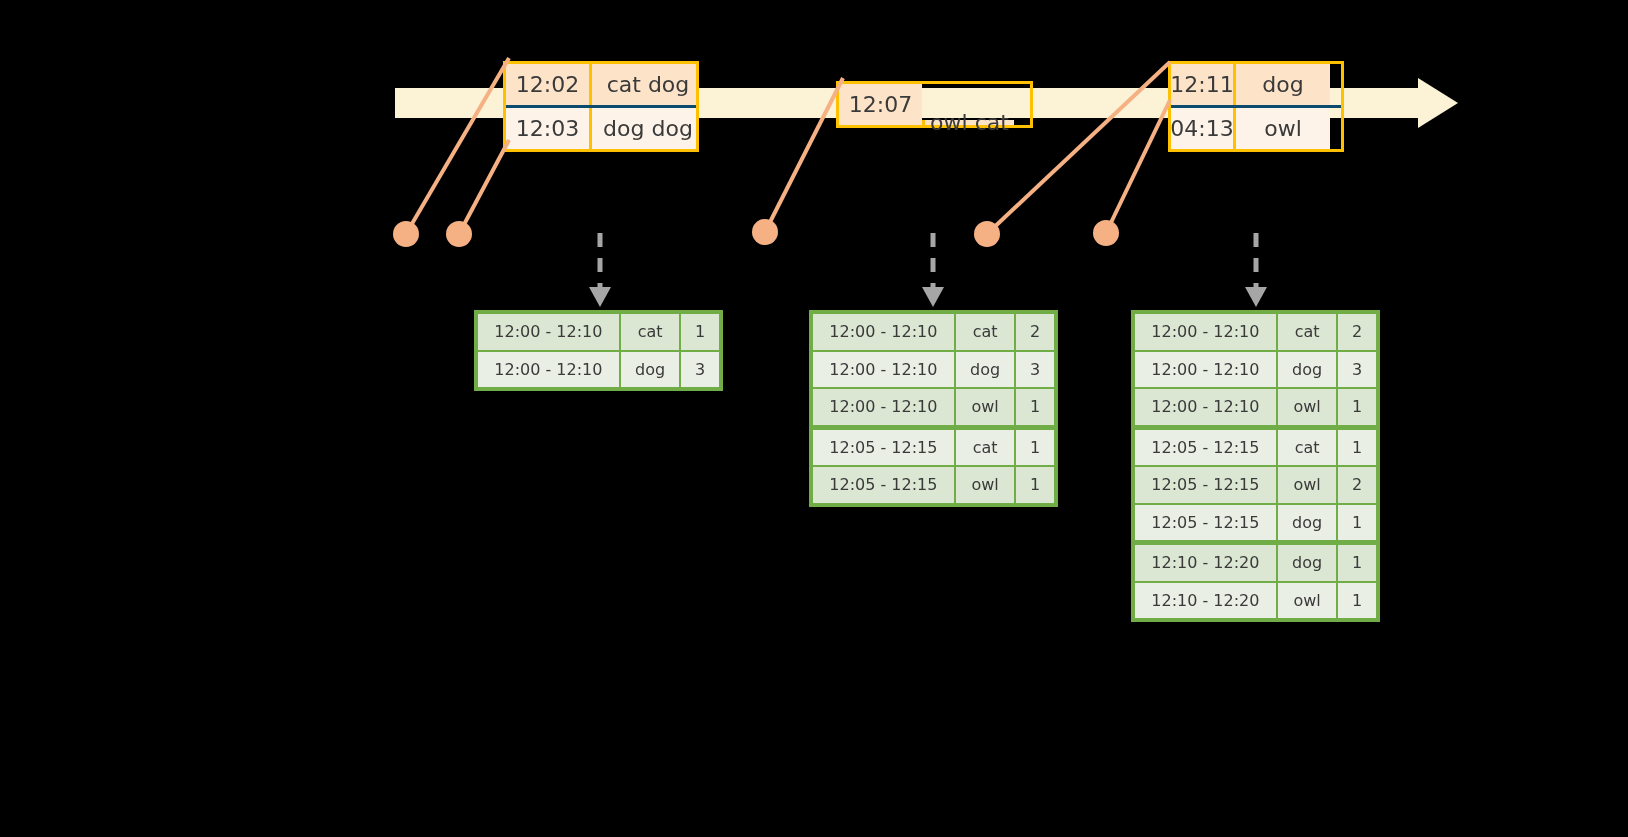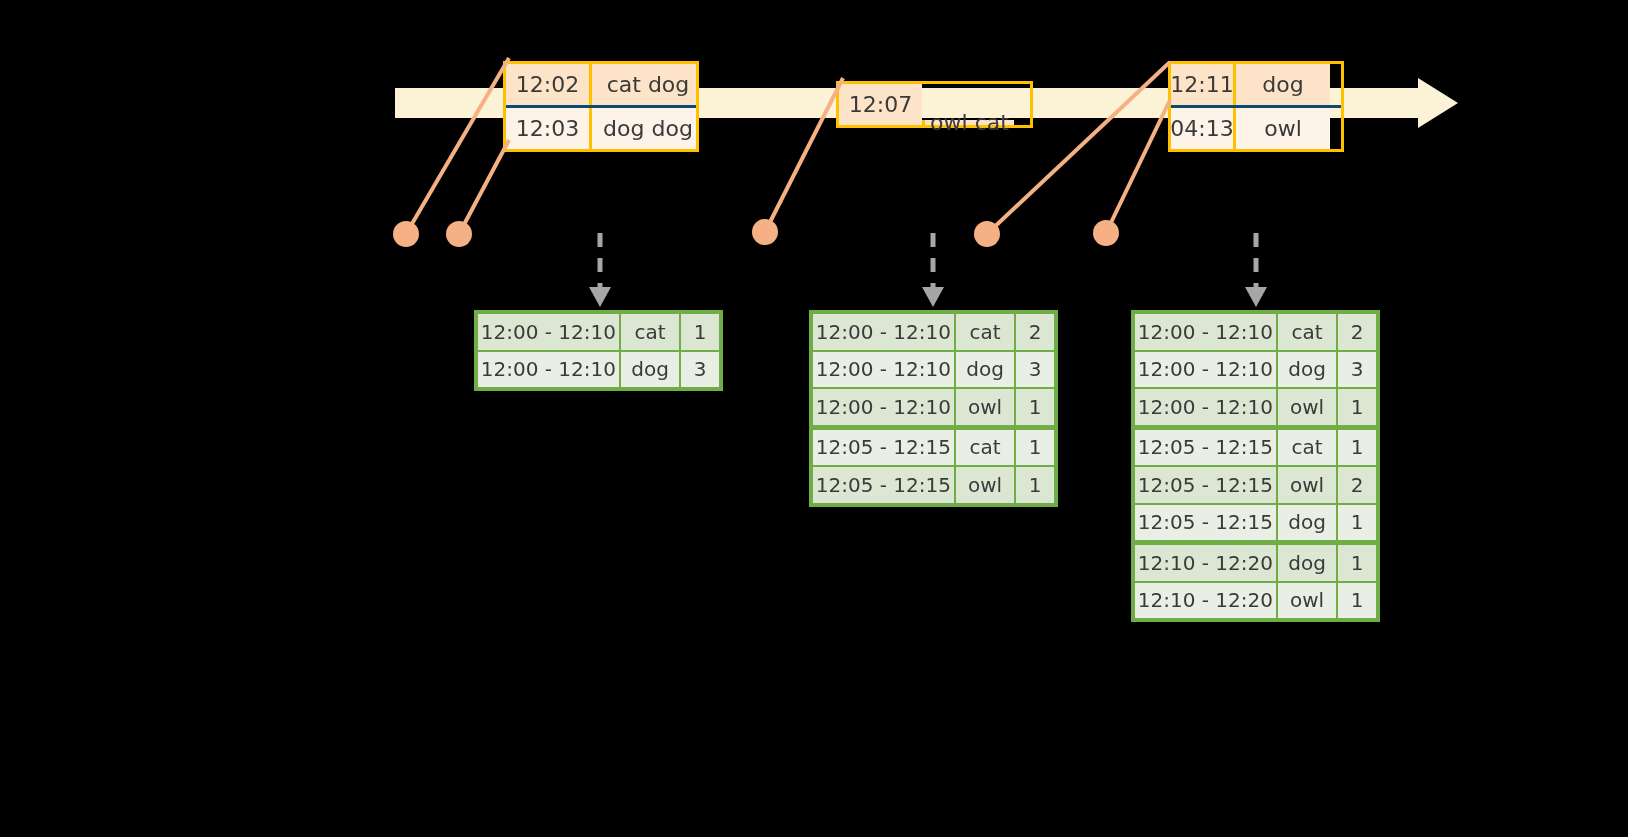--- a/index.html
+++ b/index.html
@@ -111,21 +111,21 @@
     background: #70ad47;
   }
   .res-row {
     display: flex;
     height: 37.5px;
   }
   .res-cell {
     display: flex;
     align-items: center;
     justify-content: center;
-    font-size: 20px;
+    font-size: 16px;
     color: #3a3a3a;
     box-sizing: border-box;
     white-space: nowrap;
     margin: 1px;
   }
   .res-win { }
   .res-word { }
   .res-cnt  { }
   .row-dark .res-cell  { background: #dbe6d3; }
   .row-light .res-cell { background: #eaefe6; }

